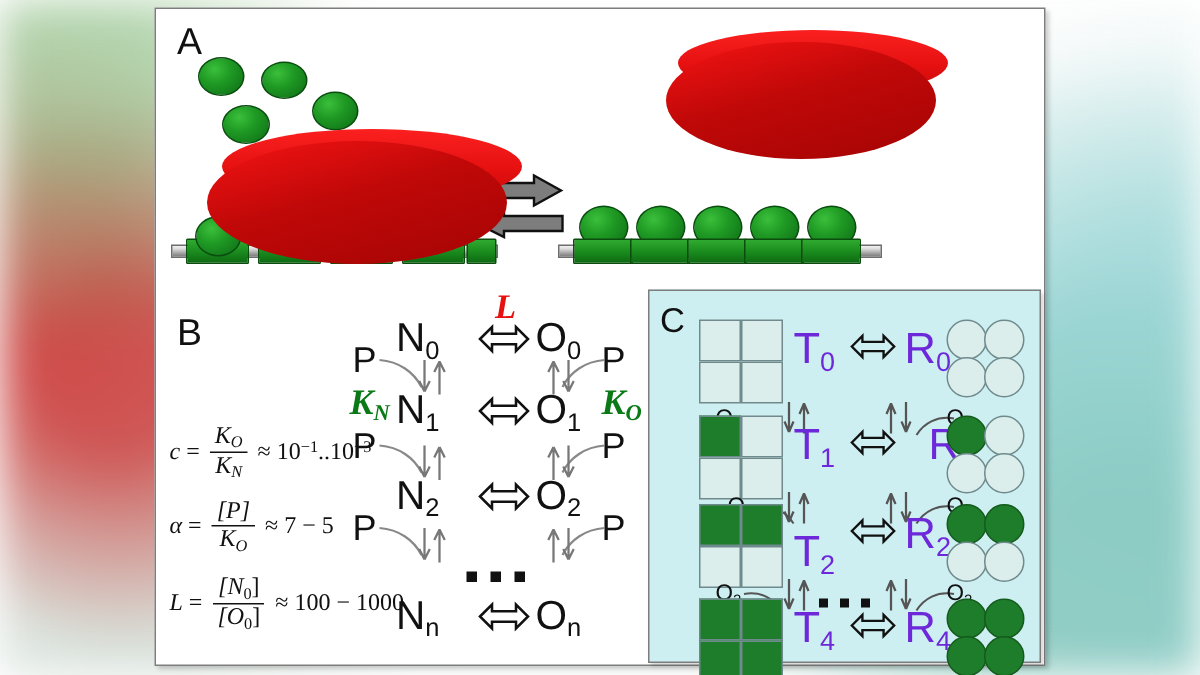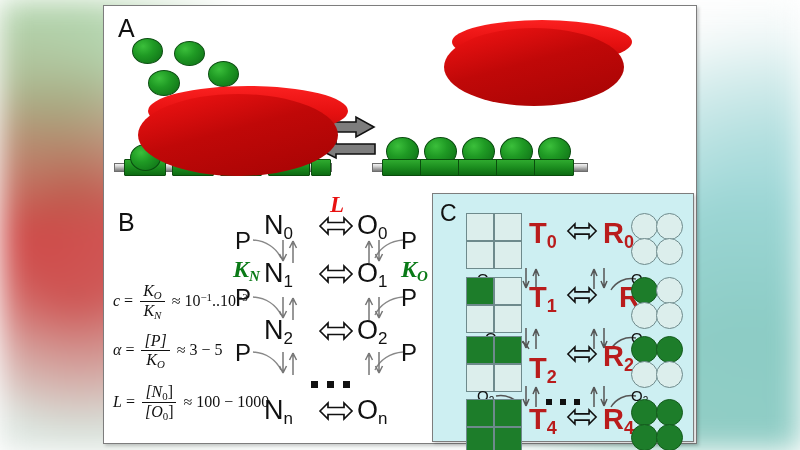--- a/index.html
+++ b/index.html
@@ -133,21 +133,21 @@
   .cell-full  { background:#1d7d2a; }
   .circ4 { position:absolute; width:54px; height:54px; }
   .circ4 > div {
     position:absolute; width:27px; height:27px; border-radius:50%;
     border:1px solid #6e8a8c; box-sizing:border-box;
   }
   .c-empty { background:#dceeec; }
   .c-full  { background:#1d7d2a; border-color:#145a1d !important; }
   .tr-label {
     position:absolute; font-family:"Liberation Sans", sans-serif;
-    font-size:29px; color:#b91c1c; line-height:1; white-space:nowrap;font-weight:bold;
+    font-size:29px; color:#6d28d9; line-height:1; white-space:nowrap;
   }
   .tr-label .s { font-size:18px; vertical-align:-0.3em; }
   .o2 {
     position:absolute; font-family:"Liberation Sans", sans-serif;
     font-size:15px; color:#111; line-height:1; white-space:nowrap;
   }
   .o2 .s { font-size:10px; vertical-align:-0.3em; }
   svg { overflow: visible; }
 </style>
 </head>
@@ -219,21 +219,21 @@
       </div>
 
       <div class="eq" style="left:9px; top:141px; font-size:16px;">
         <span class="it">α</span>
         <span> = </span>
         <span class="frac">
           <span class="num it">[P]</span>
           <span class="den"><span class="it">K</span><span class="sub">O</span></span>
         </span>
         <span>≈</span>
-        <span>3 − 5</span>
+        <span>7 − 5</span>
       </div>
 
       <div class="eq" style="left:9px; top:192px; font-size:16px;">
         <span class="it">L</span>
         <span> = </span>
         <span class="frac">
           <span class="num"><span class="it">[N</span><span class="sub" style="font-style:normal">0</span><span>]</span></span>
           <span class="den"><span class="it">[O</span><span class="sub" style="font-style:normal">0</span><span>]</span></span>
         </span>
         <span>≈</span>

